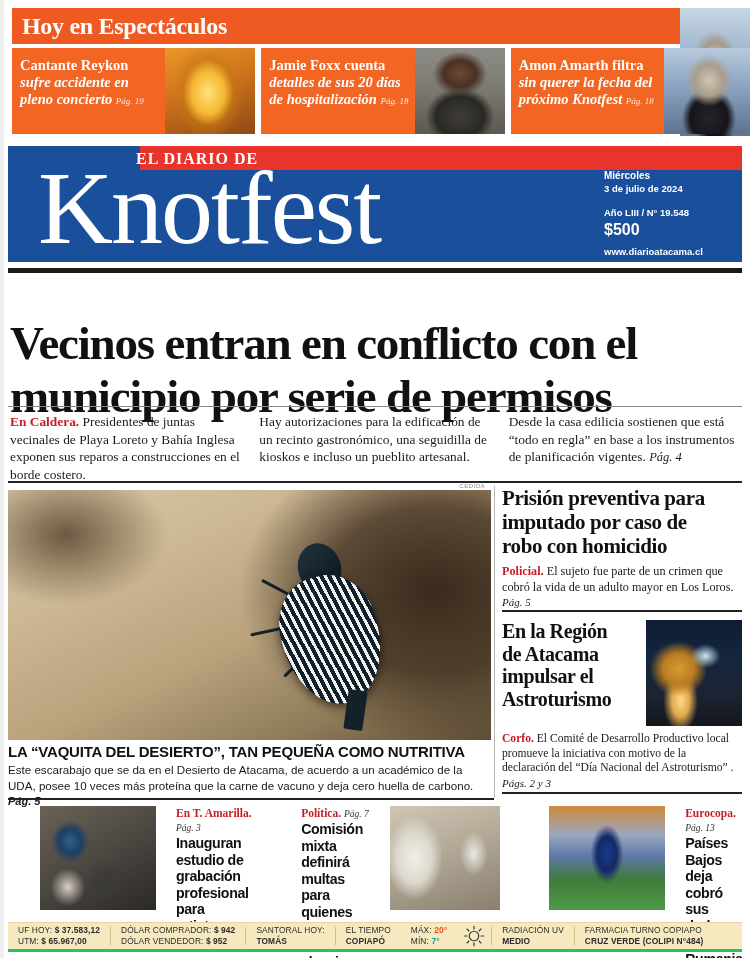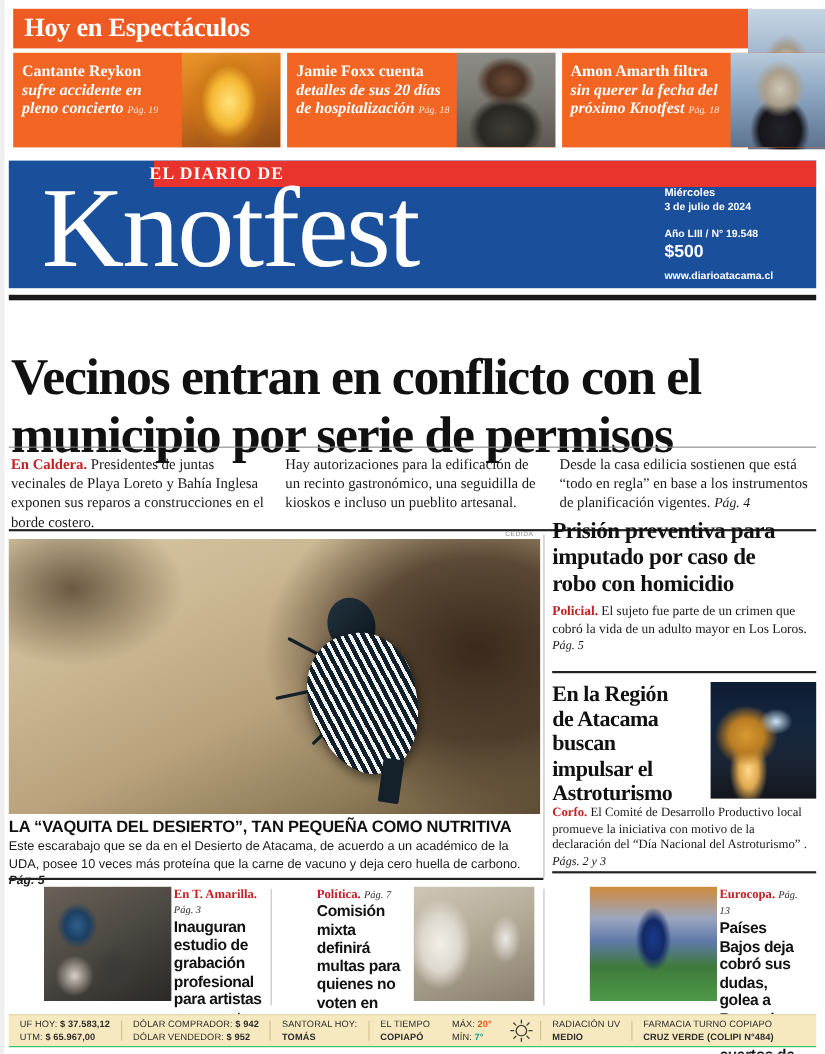--- a/index.html
+++ b/index.html
@@ -187,21 +187,21 @@
     font-family: "Liberation Sans", sans-serif;
     font-size: 11.6px; line-height: 15.5px; color: #1a1a1a; margin-top: 1px;
   }
   .cap-page { font-style: italic; font-weight: bold; font-size: 11px; }
 
   .vdiv-main {
     position: absolute; left: 494px; top: 486px; width: 1px; height: 312px; background: #b9b9b9;
   }
 
   
-  .rcol { position: absolute; left: 502px; top: 470px; width: 240px; }
+  .rcol { position: absolute; left: 502px; top: 486px; width: 240px; }
   .story-head {
     font-family: "Liberation Serif", serif; font-weight: bold;
     font-size: 21px; line-height: 24px; color: #111; letter-spacing: -.4px;
   }
   .story-deck {
     font-family: "Liberation Serif", serif;
     font-size: 12.2px; line-height: 15.5px; color: #1a1a1a; margin-top: 6px;
   }
   .story-lead { color: #c32026; font-weight: bold; }
   .story-page { font-style: italic; font-size: 11px; }
@@ -234,21 +234,21 @@
   }
 
   
   .rule-bottom-top {
     position: absolute; left: 8px; top: 798px; width: 486px; height: 2px; background: #222;
   }
   .bottom-row {
     position: absolute; left: 8px; top: 806px; width: 734px; height: 110px;
     display: flex;
   }
-  .bcell { display: flex; gap: 2px; flex: 1 1 0; padding-right: 8px; padding-left: 32px; }
+  .bcell { display: flex; gap: 20px; flex: 1 1 0; padding-right: 8px; padding-left: 32px; }
   .bdiv { width: 1px; background: #bfbfbf; margin: 2px 9px 2px 0; }
   .bthumb { width: 116px; height: 104px; flex: none; overflow: hidden; }
   .bthumb.wide { width: 110px; }
   .btext { flex: 1 1 auto; }
   .bkicker {
     font-family: "Liberation Serif", serif; font-weight: bold;
     font-size: 11.5px; color: #c32026; line-height: 14px;
   }
   .bkicker .bpage { color: #333; font-style: italic; font-weight: normal; font-size: 9.5px; }
   .bhead {
@@ -274,21 +274,21 @@
     width: 100%; height: 100%;
     background:
       radial-gradient(ellipse 14% 28% at 50% 46%, #1b3a8c 0%, #132a66 60%, rgba(16,32,80,0) 100%),
       linear-gradient(180deg, #cf8a3a 0%, #9aa6c0 28%, #5f79a8 48%, #3f7a3c 70%, #4e9a48 100%);
   }
 
   
   .infobar {
     position: absolute; left: 8px; top: 922px; width: 734px; height: 30px;
     background: #f7e9bf; display: flex; align-items: center;
-    border-top: 1px solid #e2d5ac; border-bottom: 1px solid #22c55e;
+    border-top: 1px solid #e2d5ac; border-bottom: 3px solid #22c55e;
   }
   .ib-cell {
     font-family: "Liberation Sans", sans-serif; font-size: 8.4px;
     line-height: 11px; color: #2b2b2b; padding: 0 10px; letter-spacing: .1px;
   }
   .ib-cell b { font-weight: bold; }
   .ib-sep { width: 1px; height: 18px; background: #cfc08e; }
   .ib-max { color: #e2561a; font-weight: bold; }
   .ib-min { color: #1c9b9b; font-weight: bold; }
   .sun-icon { width: 22px; height: 22px; margin: 0 6px; flex: none; }
@@ -407,21 +407,20 @@
     <div class="story-deck">
       <span class="story-lead">Policial.</span><span> El sujeto fue parte de un crimen que cobró la vida de un adulto mayor en Los Loros. </span><span class="story-page">Pág. 5</span>
     </div>
   </div>
   <div class="rule-right-a"></div>
 
   <div class="astro-wrap">
     <div class="astro-head">
       <div>En la Región</div>
       <div>de Atacama</div>
-      <div>buscan</div>
       <div>impulsar el</div>
       <div>Astroturismo</div>
     </div>
     <div class="astro-photo"></div>
   </div>
   <div class="astro-deck">
     <span class="story-lead">Corfo.</span><span> El Comité de Desarrollo Productivo local promueve la iniciativa con motivo de la declaración del “Día Nacional del Astroturismo” . </span><span class="story-page">Págs. 2 y 3</span>
   </div>
   <div class="rule-right-b"></div>
 

